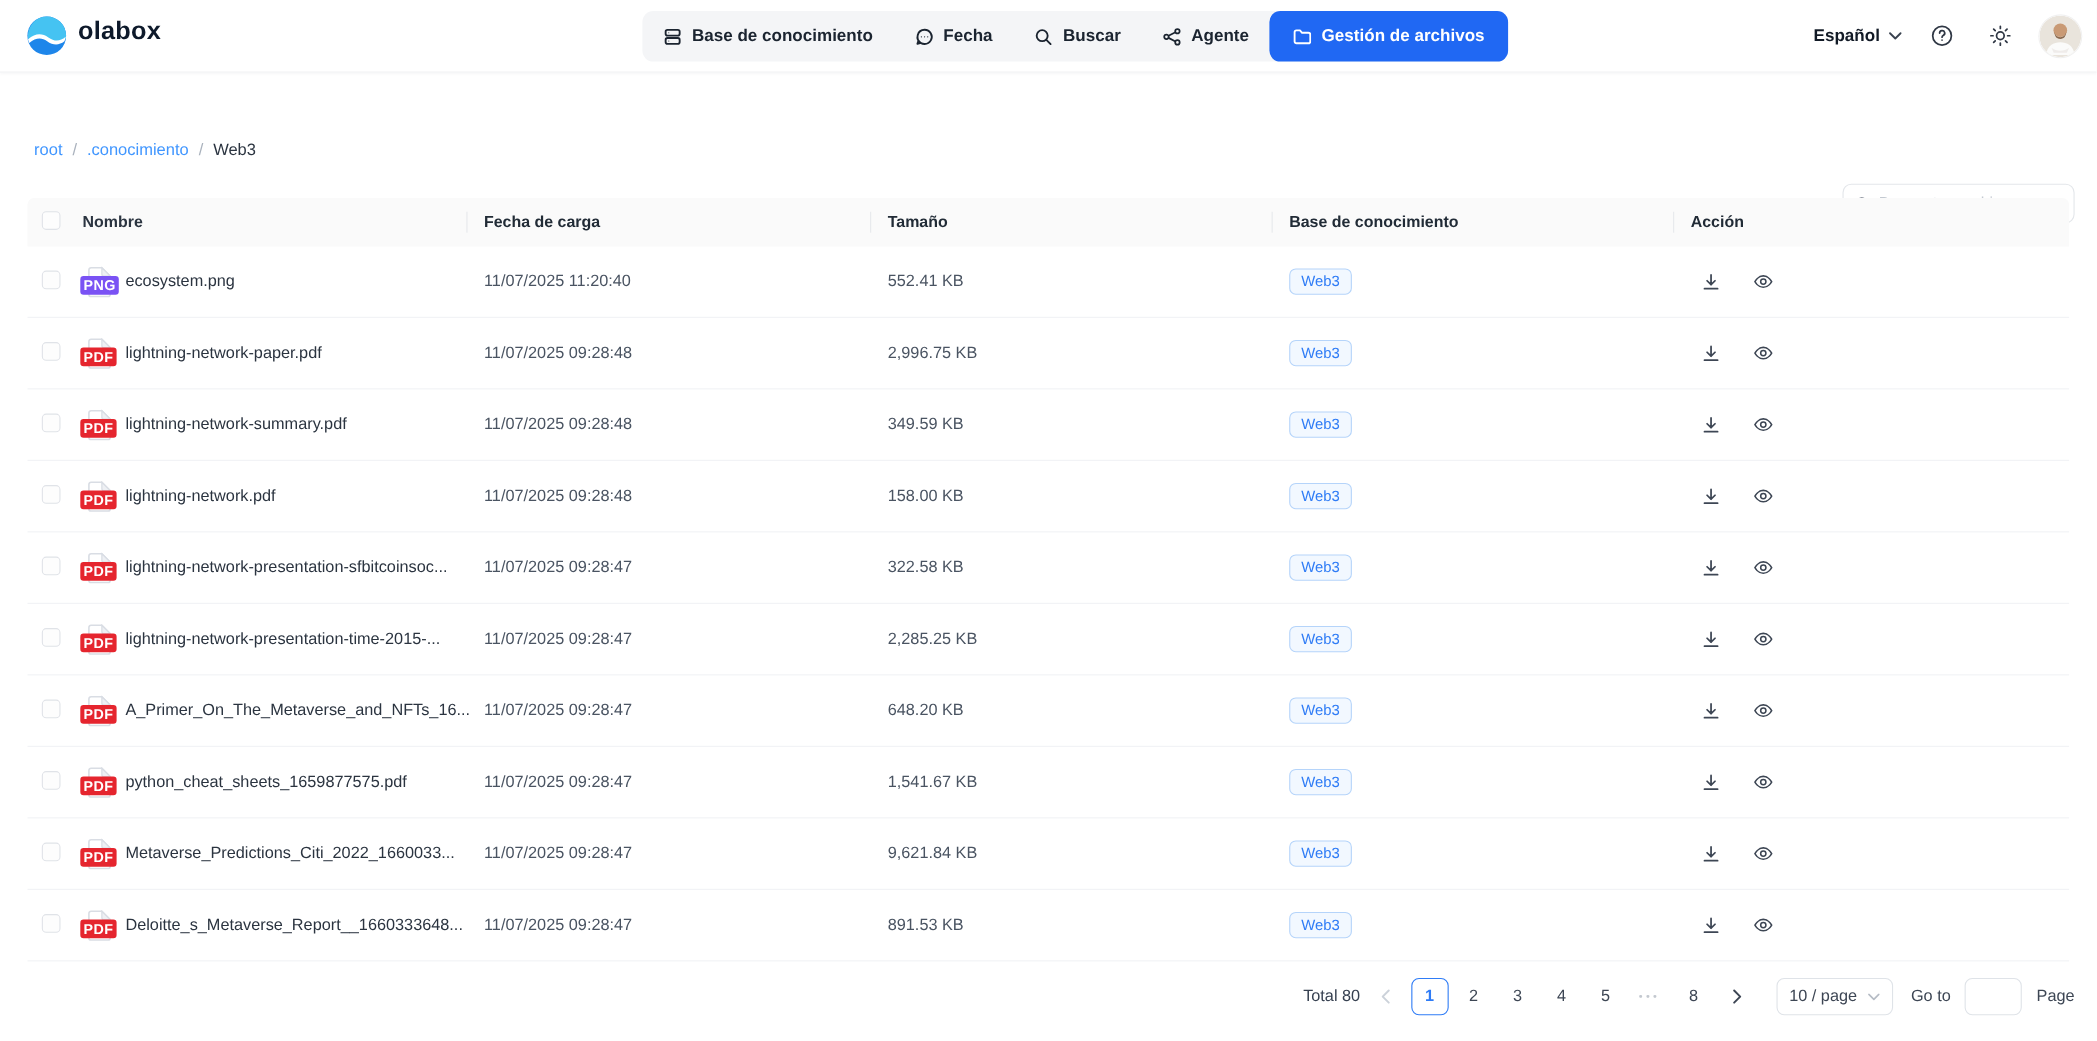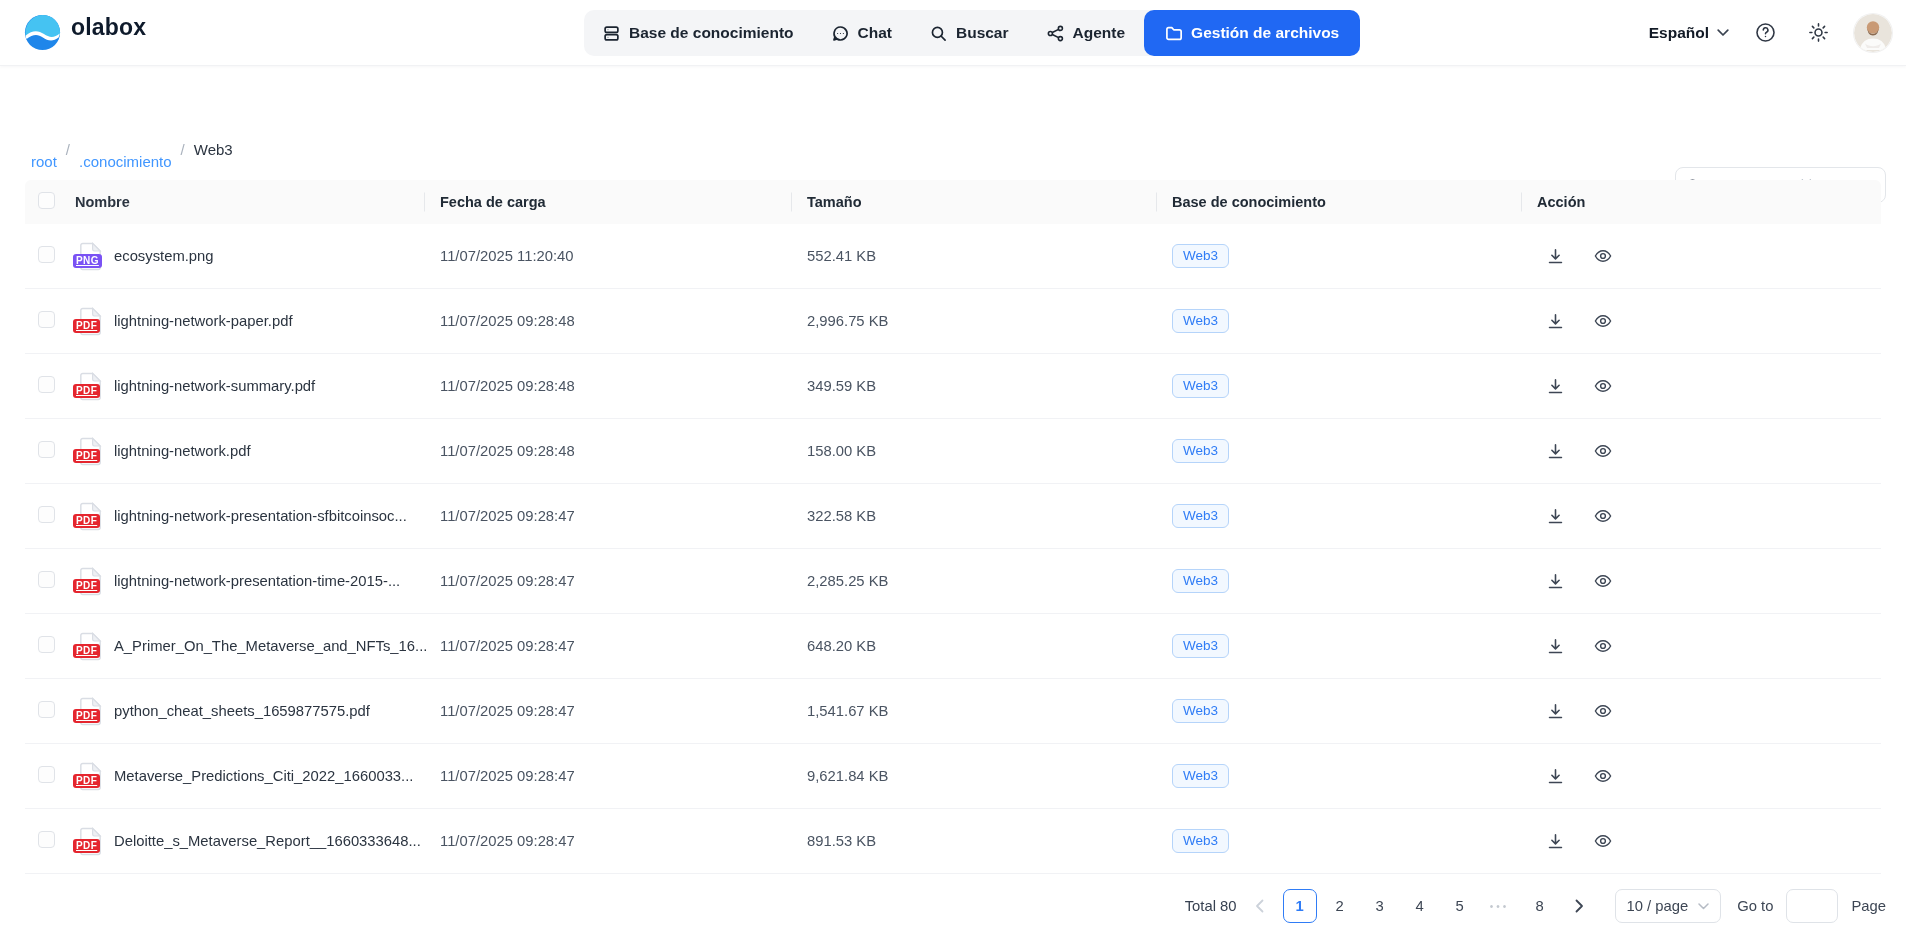--- a/index.html
+++ b/index.html
@@ -25,21 +25,21 @@
   .lang { display:flex; align-items:center; gap:8px; font-size:15.5px; font-weight:700;
     color:#121a26; cursor:pointer; }
   .icon-btn { display:flex; align-items:center; justify-content:center; width:34px; height:34px;
     border-radius:50%; color:#2f3744; cursor:pointer; }
   .avatar { width:38px; height:38px; border-radius:50%; overflow:hidden; cursor:pointer;
     box-shadow:0 0 0 1px rgba(0,0,0,.06); }
 
   
   .crumbs { position:absolute; left:31px; top:128px; display:flex; align-items:center;
     gap:9px; font-size:15px; }
-  .crumb-link { color:#4096ff; cursor:pointer;margin-top:25px; }
+  .crumb-link { color:#4096ff; cursor:pointer; }
   .crumb-sep { color:#aab2bd; }
   .crumb-current { color:#2b3440; }
 
   .search-box { position:absolute; right:20px; top:119px; width:211px; height:36px;
     border:1px solid #e3e6ea; border-radius:8px; display:flex; align-items:center;
     padding:0 10px; gap:7px; background:#fff;margin-top:48px; }
   .search-box svg { color:#6b7280; flex:0 0 auto; }
   .search-box input { border:none; outline:none; width:100%; font-size:14.5px;
     font-family:"Liberation Sans", sans-serif; color:#2b3440; background:transparent; }
   .search-box input::placeholder { color:#c3c9d1; }
@@ -56,23 +56,23 @@
     width:1px; height:19px; background:#e6e8eb; }
   .trow { height:65px; border-bottom:1px solid #f1f2f5; font-size:14.8px; color:#4a5462;
     cursor:default; }
   .cell { padding-left:16px; }
   .c-check { padding-left:13px; }
   .c-name { padding-left:0; display:flex; align-items:center; color:#2b3440; }
   .checkbox { display:inline-block; width:17px; height:17px; border:1.5px solid #e0e3e8;
     border-radius:4px; background:#fdfdfd; cursor:pointer; }
   .ficon { position:relative; width:24px; height:29px; margin-left:3px; margin-right:12px;
     flex:0 0 auto; }
-  .fbadge { position:absolute; left:-5px; bottom:3px; font-size:10px; font-weight:700;
+  .fbadge { position:absolute; left:-5px; bottom:3px; font-size:13px; font-weight:700;
     font-style:normal; color:#fff; padding:2px 3px; border-radius:3px; letter-spacing:.4px;
-    line-height:1;text-decoration:underline; }
+    line-height:1; }
   .tag { display:inline-block; font-size:13.5px; color:var(--tag_text); background:var(--tag_bg);
     border:1px solid var(--tag_border); border-radius:6px; padding:4px 10px; line-height:1; }
   .c-action { padding-left:26px; display:flex; align-items:center; gap:30px; color:#3d4654; }
   .act { display:flex; cursor:pointer; }
 
   
   .pagination { position:absolute; right:20px; top:888px; height:36px; display:flex;
     align-items:center; gap:6px; font-size:14.8px; color:#3d4654; }
   .pg-total { color:#374151; }
   .pg-num, .pg-arrow { min-width:34px; height:34px; display:flex; align-items:center;
@@ -119,21 +119,21 @@
       </div>
       <div class="nav-item">
         <span style="display:flex">
           <svg width="17" height="17" viewBox="0 0 16 16" fill="none" stroke="currentColor" stroke-width="1.6">
             <path d="M8 1.9a6.1 6.1 0 1 1-5.2 9.2L1.9 14l3-.8A6.1 6.1 0 0 1 8 1.9Z" stroke-linejoin="round"></path>
             <circle cx="5.3" cy="8" r="0.55" fill="currentColor" stroke="none"></circle>
               <circle cx="8" cy="8" r="0.55" fill="currentColor" stroke="none"></circle>
               <circle cx="10.7" cy="8" r="0.55" fill="currentColor" stroke="none"></circle>
           </svg>
         </span>
-        <span>Chat</span>
+        <span>Fecha</span>
       </div>
       <div class="nav-item">
         <span style="display:flex">
           <svg width="17" height="17" viewBox="0 0 16 16" fill="none" stroke="currentColor" stroke-width="1.6" stroke-linecap="round">
             <circle cx="7" cy="7" r="4.7"></circle>
               <path d="M10.6 10.6 14.2 14.2"></path>
           </svg>
         </span>
         <span>Buscar</span>
       </div>

